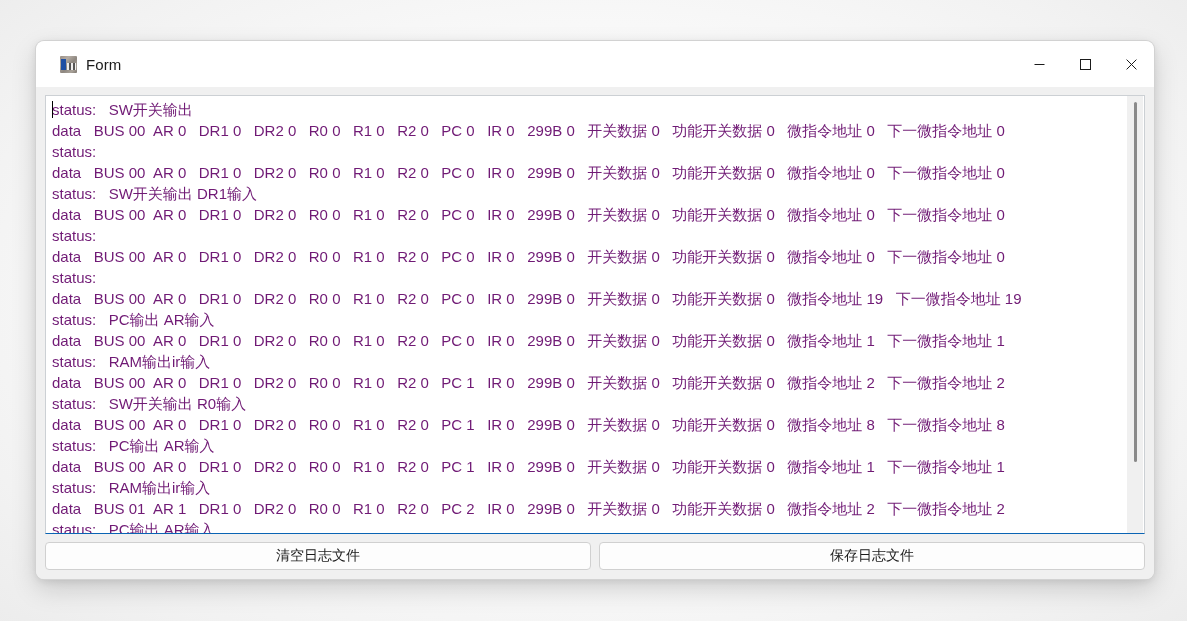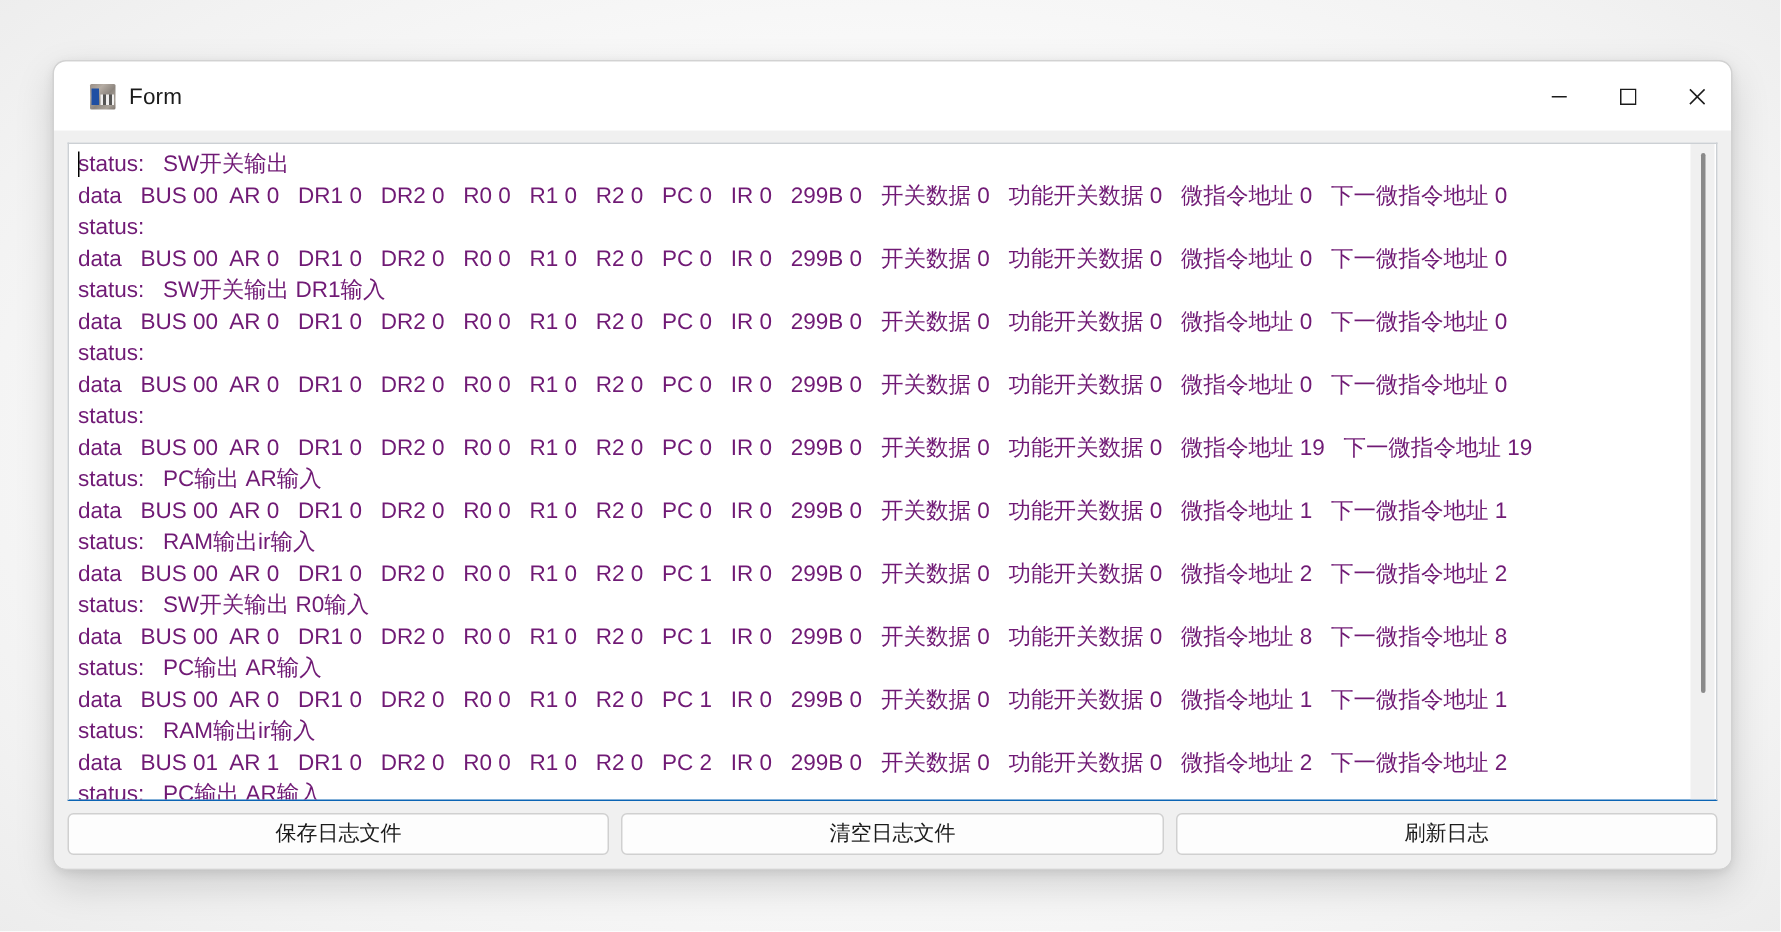--- a/index.html
+++ b/index.html
@@ -231,20 +231,19 @@
 
       <div id="log-wrap">
         <div id="log-text"><div class="ln status">status:   SW开关输出</div><div class="ln data">data   BUS 00  AR 0   DR1 0   DR2 0   R0 0   R1 0   R2 0   PC 0   IR 0   299B 0   开关数据 0   功能开关数据 0   微指令地址 0   下一微指令地址 0</div><div class="ln status">status:</div><div class="ln data">data   BUS 00  AR 0   DR1 0   DR2 0   R0 0   R1 0   R2 0   PC 0   IR 0   299B 0   开关数据 0   功能开关数据 0   微指令地址 0   下一微指令地址 0</div><div class="ln status">status:   SW开关输出 DR1输入</div><div class="ln data">data   BUS 00  AR 0   DR1 0   DR2 0   R0 0   R1 0   R2 0   PC 0   IR 0   299B 0   开关数据 0   功能开关数据 0   微指令地址 0   下一微指令地址 0</div><div class="ln status">status:</div><div class="ln data">data   BUS 00  AR 0   DR1 0   DR2 0   R0 0   R1 0   R2 0   PC 0   IR 0   299B 0   开关数据 0   功能开关数据 0   微指令地址 0   下一微指令地址 0</div><div class="ln status">status:</div><div class="ln data">data   BUS 00  AR 0   DR1 0   DR2 0   R0 0   R1 0   R2 0   PC 0   IR 0   299B 0   开关数据 0   功能开关数据 0   微指令地址 19   下一微指令地址 19</div><div class="ln status">status:   PC输出 AR输入</div><div class="ln data">data   BUS 00  AR 0   DR1 0   DR2 0   R0 0   R1 0   R2 0   PC 0   IR 0   299B 0   开关数据 0   功能开关数据 0   微指令地址 1   下一微指令地址 1</div><div class="ln status">status:   RAM输出ir输入</div><div class="ln data">data   BUS 00  AR 0   DR1 0   DR2 0   R0 0   R1 0   R2 0   PC 1   IR 0   299B 0   开关数据 0   功能开关数据 0   微指令地址 2   下一微指令地址 2</div><div class="ln status">status:   SW开关输出 R0输入</div><div class="ln data">data   BUS 00  AR 0   DR1 0   DR2 0   R0 0   R1 0   R2 0   PC 1   IR 0   299B 0   开关数据 0   功能开关数据 0   微指令地址 8   下一微指令地址 8</div><div class="ln status">status:   PC输出 AR输入</div><div class="ln data">data   BUS 00  AR 0   DR1 0   DR2 0   R0 0   R1 0   R2 0   PC 1   IR 0   299B 0   开关数据 0   功能开关数据 0   微指令地址 1   下一微指令地址 1</div><div class="ln status">status:   RAM输出ir输入</div><div class="ln data">data   BUS 01  AR 1   DR1 0   DR2 0   R0 0   R1 0   R2 0   PC 2   IR 0   299B 0   开关数据 0   功能开关数据 0   微指令地址 2   下一微指令地址 2</div><div class="ln status">status:   PC输出 AR输入</div></div>
         <div id="caret"></div>
         <div id="scrollbar">
           <div id="scroll-thumb"></div>
         </div>
       </div>
 
       <div id="button-row">
+        <div class="btn">清空日志文件</div>
         <div class="btn">保存日志文件</div>
-        <div class="btn">清空日志文件</div>
-        <div class="btn">刷新日志</div>
       </div>
 
     </div>
   </div>
 </div>
 
 </body></html>

